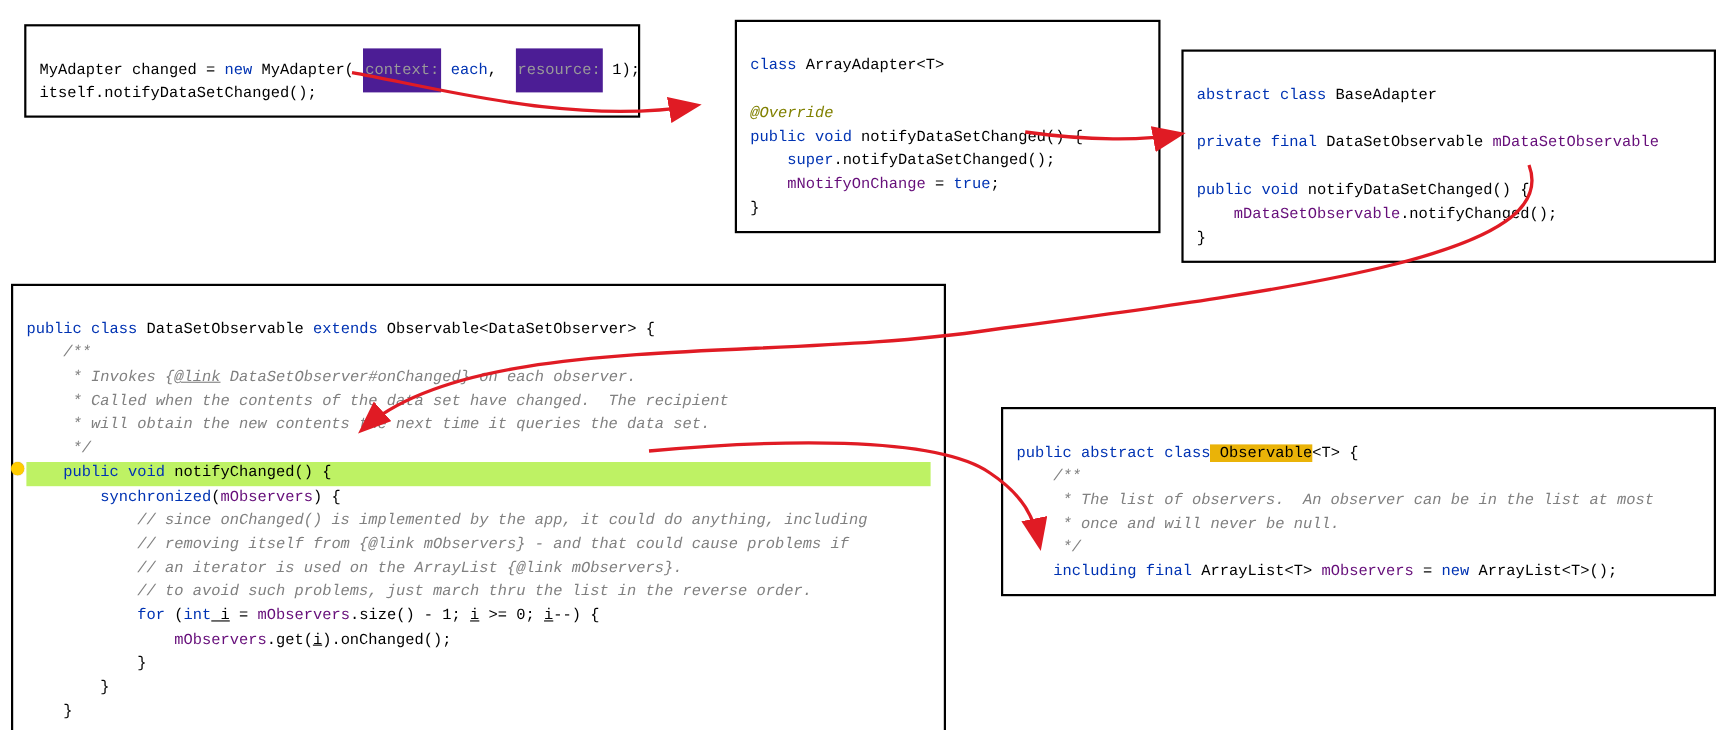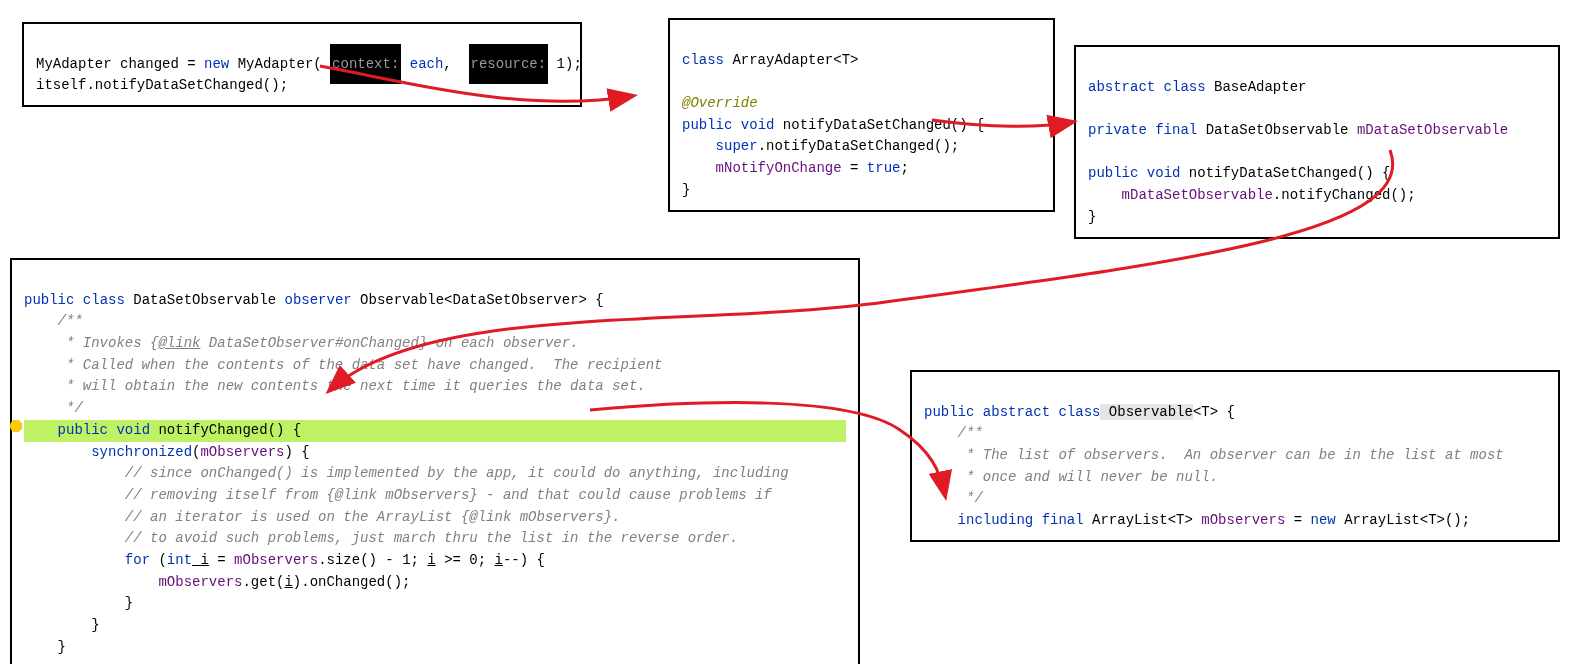--- a/index.html
+++ b/index.html
@@ -19,40 +19,40 @@
     border: 2px solid #000000;
     background: #ffffff;
     padding: 8px 12px;
     line-height: 1.55;
     white-space: pre;
   }
   .kw { color: #0033b3; font-weight: normal; }
   .ident { color: #660E7A; }
   .comment { color: #808080; font-style: italic; }
   .annotation { color: #808000; font-style: italic; }
-  .paramhint { color: #999999; background: #000000; padding: 12px 2px; }
+  .paramhint { color: #999999; background: #4c1d95; padding: 12px 2px; }
   .highlight-line { background: #bef264; display: inline-block; width: 100%; }
   .bulb {
     position: absolute;
     left: -14px;
     width: 12px;
     height: 12px;
     background: #ffcc00;
     border-radius: 50%;
     box-shadow: 0 0 1px #aa8800;
   }
   .link { color: #808080; font-style: italic; text-decoration: underline; margin-top: 46px; }
   svg.arrows {
     position: absolute;
     top: 0; left: 0;
     width: 1576px;
     height: 664px;
     pointer-events: none;
   }
-  .hlclass { background: #e5e5e5; }
+  .hlclass { background: #eab308; }
 </style>
 </head>
 <body>
 
 <div class="code-box" style="left:22px; top:22px; width:560px;">
 <span><span>MyAdapter</span><span> </span><span>changed</span><span> = </span><span class="kw">new</span><span> MyAdapter( </span><span class="paramhint">context:</span><span class="kw"> each</span><span>,  </span><span class="paramhint">resource:</span><span> 1</span><span>);</span></span>
 <span>itself.notifyDataSetChanged();</span>
 </div>
 
 <div class="code-box" style="left:668px; top:18px; width:387px;">
@@ -69,21 +69,21 @@
 <span><span class="kw">abstract</span><span class="kw"> class</span><span> BaseAdapter</span></span>
 <span> </span>
 <span><span class="kw">private</span><span class="kw"> final</span><span> DataSetObservable </span><span class="ident">mDataSetObservable</span></span>
 <span> </span>
 <span><span class="kw">public</span><span class="kw"> void</span><span> notifyDataSetChanged() {</span></span>
 <span>    <span class="ident">mDataSetObservable</span><span>.notifyChanged();</span></span>
 <span>}</span>
 </div>
 
 <div class="code-box" style="left:10px; top:258px; width:850px;">
-<span><span class="kw">public</span><span class="kw"> class</span><span> DataSetObservable </span><span class="kw">observer</span><span> Observable&lt;DataSetObserver&gt; {</span></span>
+<span><span class="kw">public</span><span class="kw"> class</span><span> DataSetObservable </span><span class="kw">extends</span><span> Observable&lt;DataSetObserver&gt; {</span></span>
 <span class="comment">    <span>/**</span></span>
 <span class="comment">    <span> * Invokes {</span><span class="link">@link</span><span> DataSetObserver#onChanged} on each observer.</span></span>
 <span class="comment">    <span> * Called when the contents of the data set have changed.  The recipient</span></span>
 <span class="comment">    <span> * will obtain the new contents the next time it queries the data set.</span></span>
 <span class="comment">    <span> */</span></span>
 <span class="highlight-line" style="position:relative;"><span class="bulb"></span>    <span class="kw">public</span><span class="kw"> void</span><span> notifyChanged() {</span></span>
 <span>        <span class="kw">synchronized</span><span>(</span><span class="ident">mObservers</span><span>) {</span></span>
 <span class="comment">            <span>// since onChanged() is implemented by the app, it could do anything, including</span></span>
 <span class="comment">            <span>// removing itself from {@link mObservers} - and that could cause problems if</span></span>
 <span class="comment">            <span>// an iterator is used on the ArrayList {@link mObservers}.</span></span>

